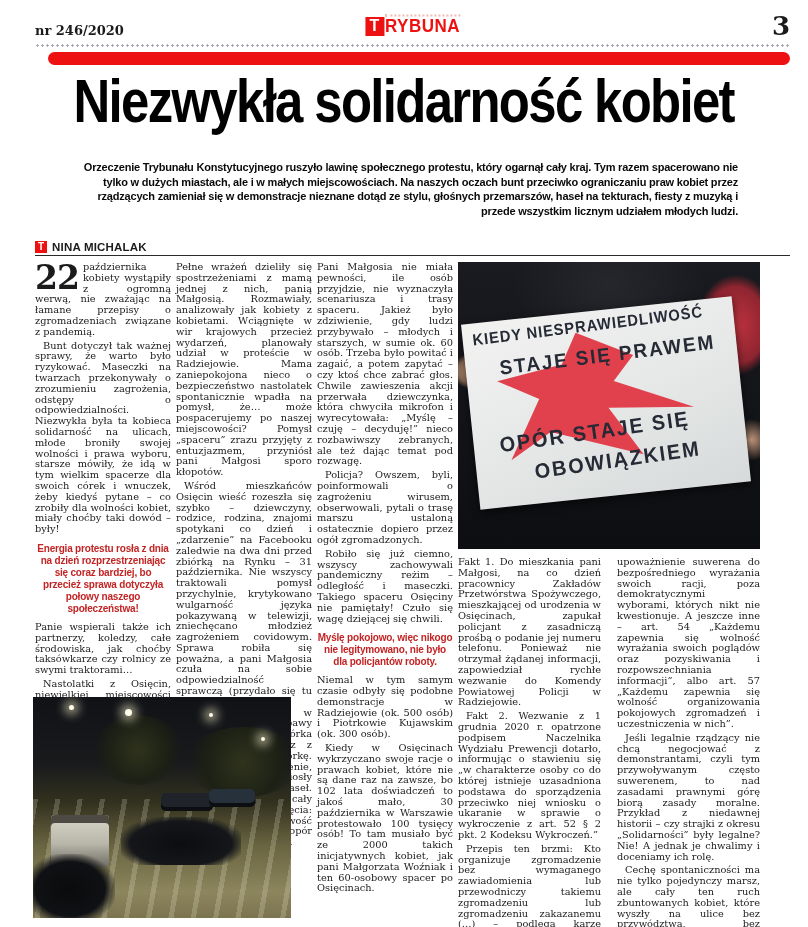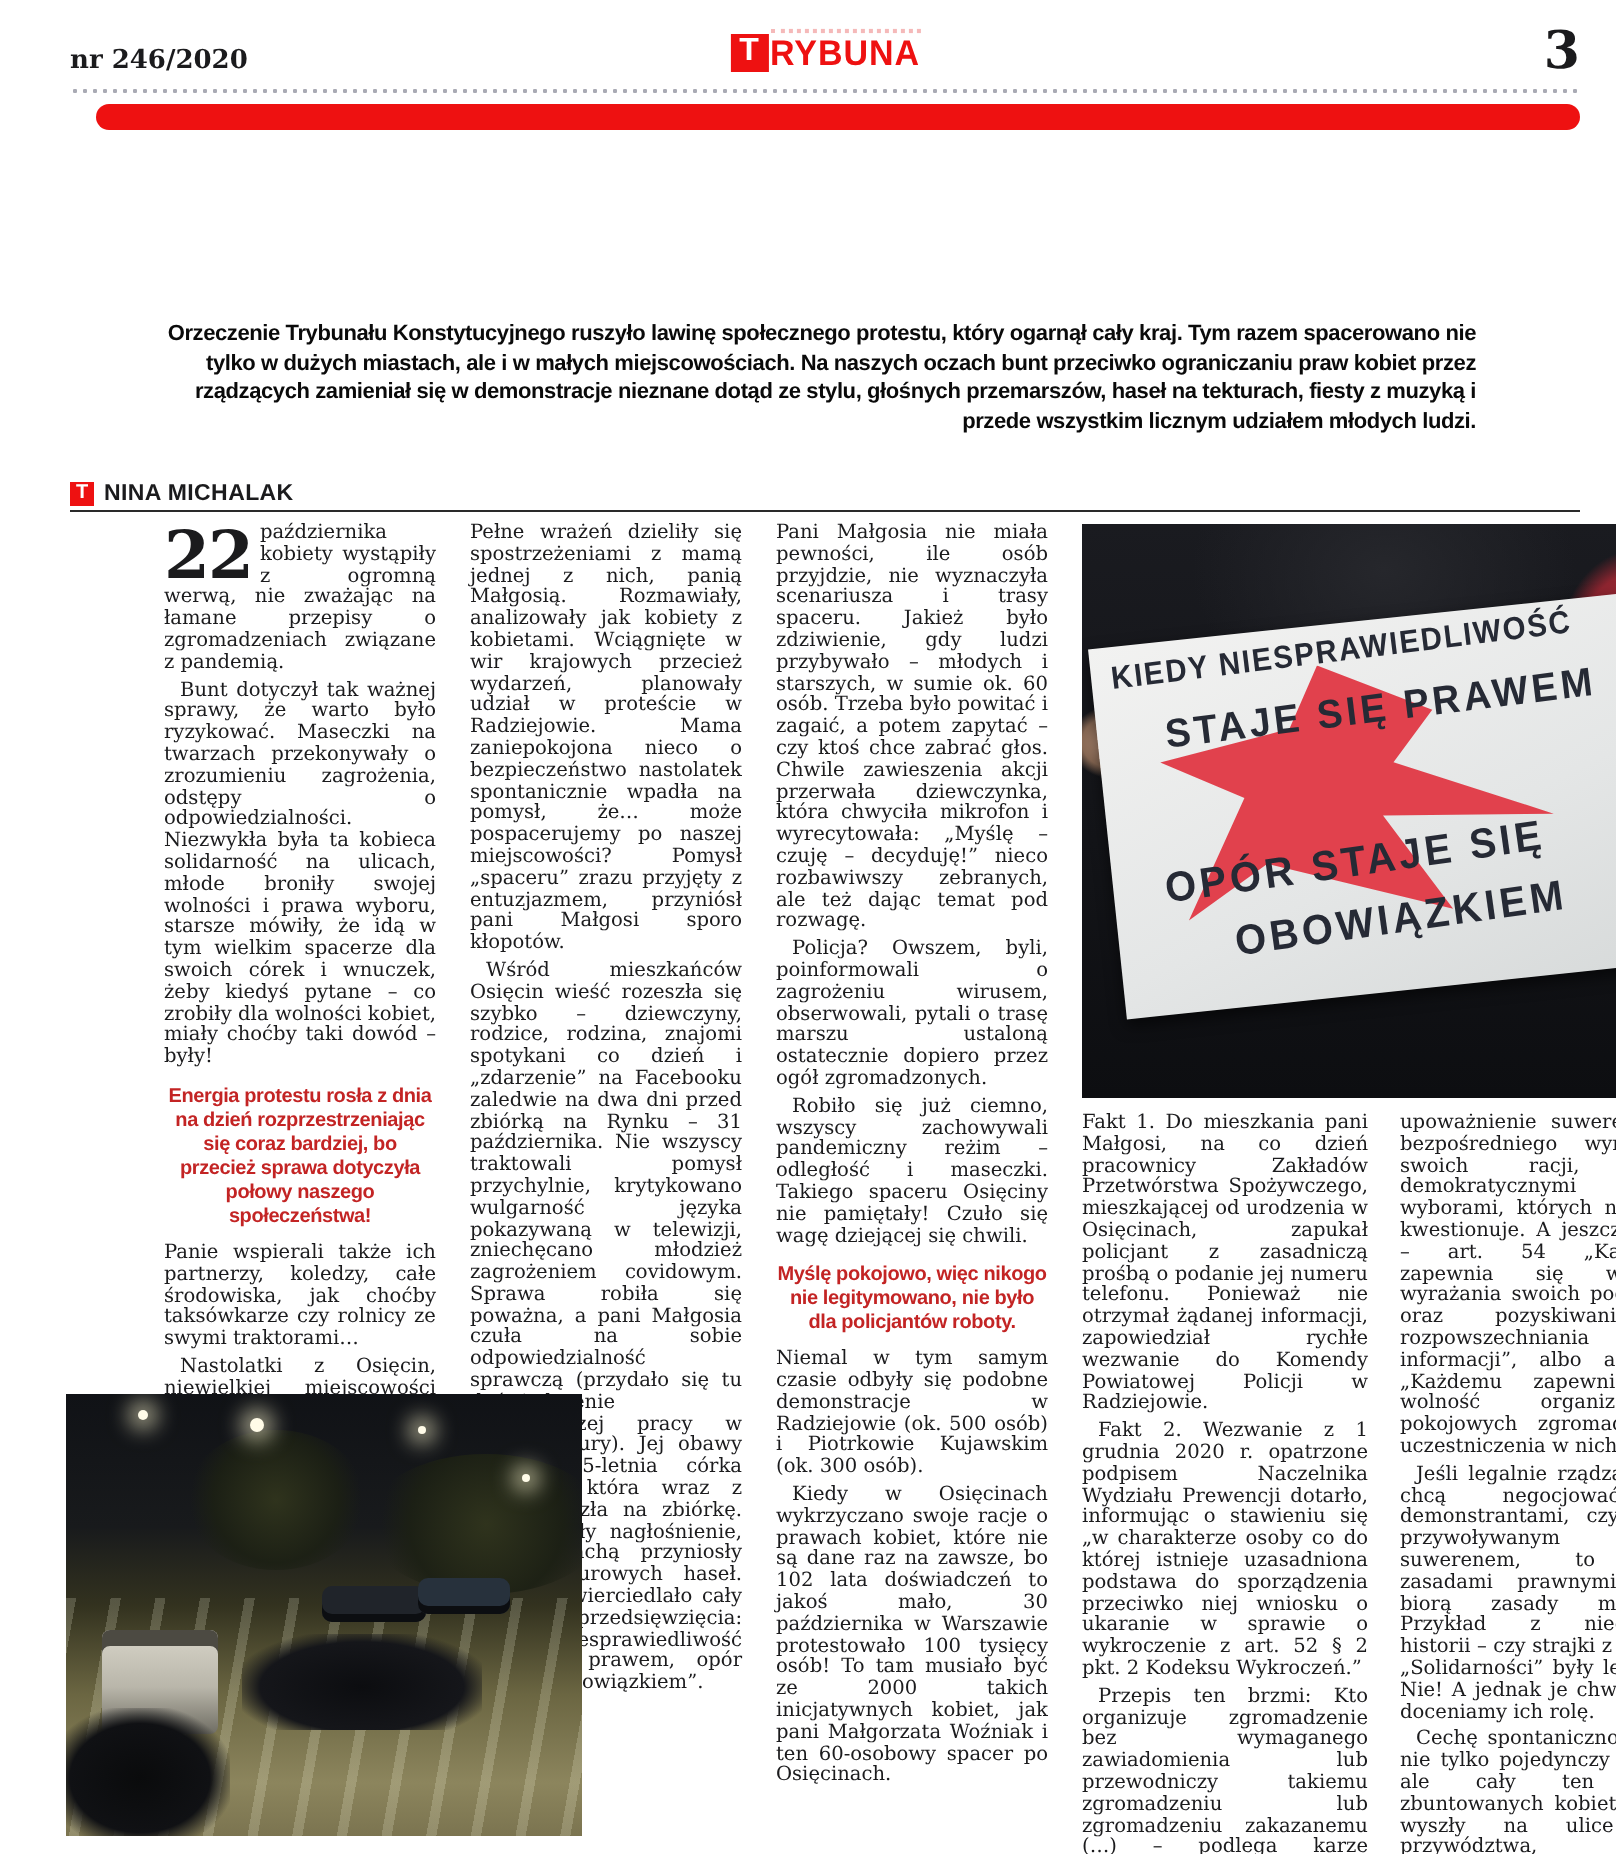--- a/index.html
+++ b/index.html
@@ -64,21 +64,21 @@
   }
   .t-icon{
     width:12px;height:12px;background:var(--accent-red);color:#fff;flex:0 0 auto;
     font-family:"Liberation Sans",sans-serif;font-weight:bold;font-size:10px;
     display:inline-flex;align-items:center;justify-content:center;
   }
   .byline-name{font-family:"Liberation Sans",sans-serif;font-weight:bold;font-size:11.5px;letter-spacing:.2px;}
   
   .content{
     position:absolute;left:35px;right:18px;top:262px;bottom:0;
-    display:flex;gap:17px;margin-left:47px;
+    display:flex;gap:5px;
   }
   .col{width:136px;flex:0 0 auto;font-size:9.8px;line-height:10.8px;text-align:justify;}
   .col p.body{margin-bottom:3px;}
   .col p.body + p.body{text-indent:8px;margin-top:0;}
   .red-sub{
     font-family:"Liberation Sans","DejaVu Sans",sans-serif;font-weight:bold;
     color:var(--text-red);font-size:10px;line-height:12px;text-align:center;
     margin:8px 0 7px 0;letter-spacing:-.2px;
   }
   .black-sub{
@@ -162,20 +162,23 @@
     <span class="issue">nr 246/2020</span>
     <div class="masthead">
       <span class="t-box">T</span>
       <span class="rest">RYBUNA</span>
     </div>
     <span class="pagenum">3</span>
   </header>
   <div class="dotted-rule"></div>
   <div class="red-bar"></div>
 
+  <h1 class="headline">
+    <span class="squeeze">Niezwykła solidarność kobiet</span>
+  </h1>
   <p class="lede">Orzeczenie Trybunału Konstytucyjnego ruszyło lawinę społecznego protestu, który ogarnął cały kraj. Tym razem spacerowano nie tylko w dużych miastach, ale i w małych miejscowościach. Na naszych oczach bunt przeciwko ograniczaniu praw kobiet przez rządzących zamieniał się w demonstracje nieznane dotąd ze stylu, głośnych przemarszów, haseł na tekturach, fiesty z muzyką i przede wszystkim licznym udziałem młodych ludzi.</p>
 
   <div class="byline-row">
     <span class="t-icon">T</span>
     <span class="byline-name">NINA MICHALAK</span>
   </div>
 
   <div class="content">
 
     <div class="col">

